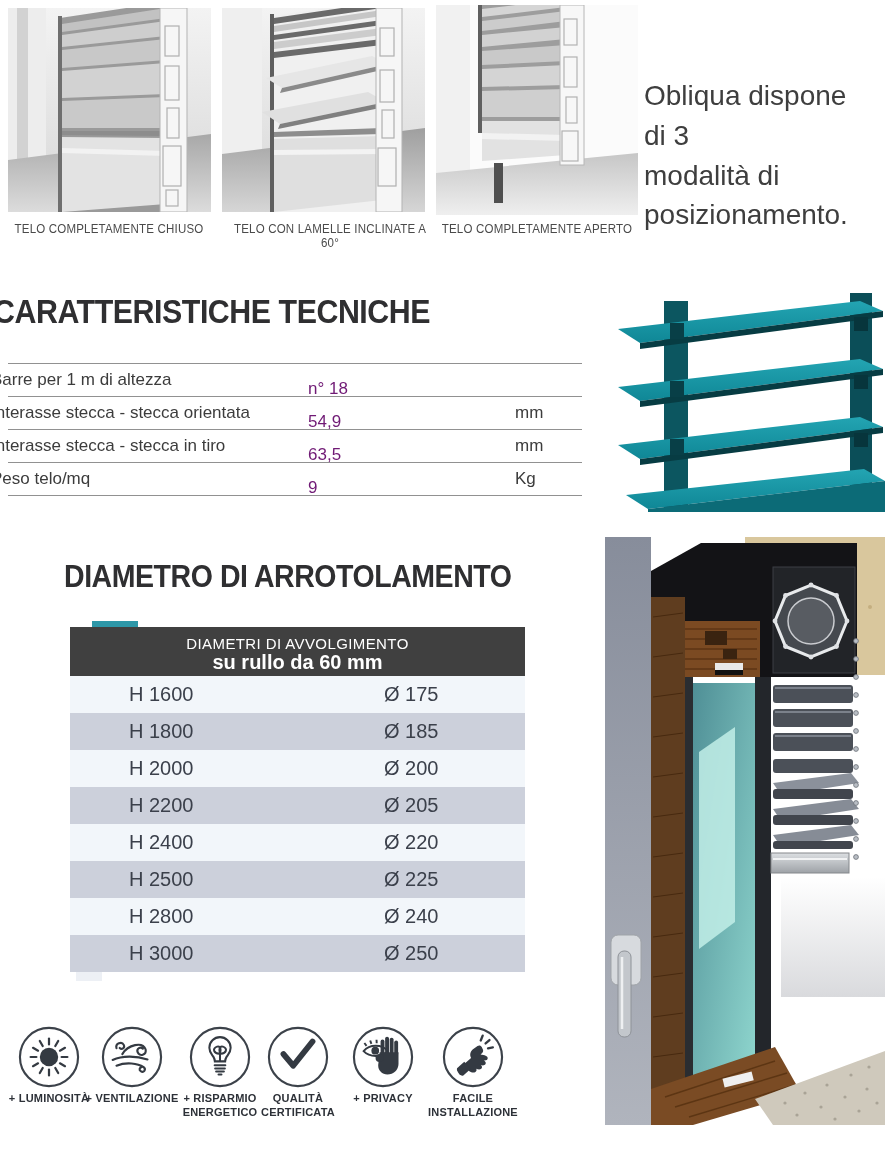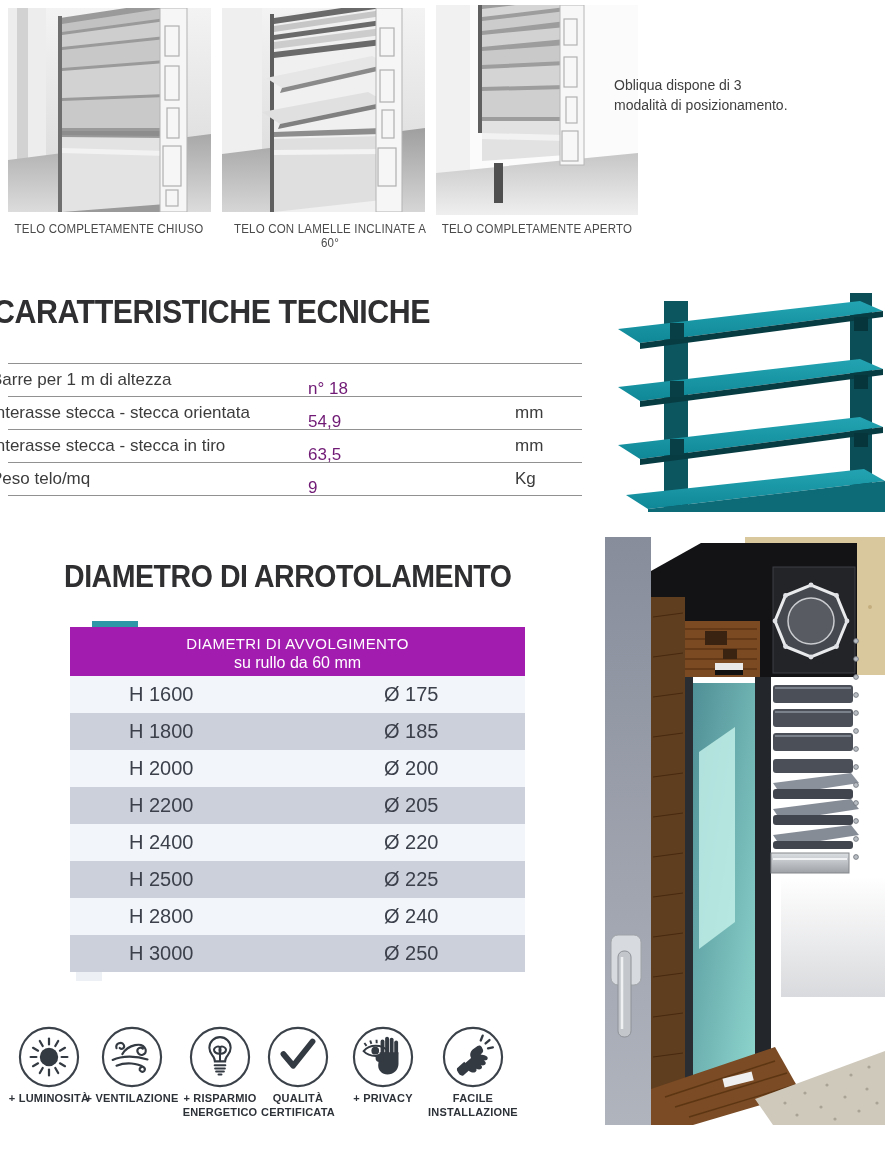--- a/index.html
+++ b/index.html
@@ -4,21 +4,21 @@
 <style>
   html,body{margin:0;padding:0;background:#ffffff;}
   .page{position:relative;width:885px;height:1163px;background:#fff;overflow:hidden;
         font-family:"Liberation Sans",sans-serif;color:#3c3c3c;}
   .abs{position:absolute;}
 
   
   .photo{position:absolute;top:8px;height:204px;}
   .caption{position:absolute;top:222px;font-size:12px;color:#4a4a4a;text-align:center;
            letter-spacing:.2px;transform:scaleX(.96);transform-origin:center;}
-  .note{position:absolute;left:614px;top:76px;width:226px;font-size:14px;color:#3e3e3e;line-height:1.42;}
+  .note{position:absolute;left:644px;top:76px;width:226px;font-size:28px;color:#3e3e3e;line-height:1.42;}
 
   
   .h1{position:absolute;font-weight:700;color:#2f2f31;letter-spacing:-.5px;
       transform:scaleX(.92);transform-origin:left;white-space:nowrap;}
   .h1.tech{left:-7px;top:293px;font-size:33px;}
   .h1.dia{left:64px;top:559px;font-size:31px;}
 
   
   .tech-table{position:absolute;left:8px;top:363px;width:574px;}
   .tech-row{position:relative;height:32px;border-bottom:1px solid #919191;}
@@ -26,23 +26,23 @@
   .tech-label{position:absolute;left:-17px;top:0;line-height:32px;font-size:17px;color:#3c3c3c;white-space:nowrap;}
   .tech-value{position:absolute;left:300px;width:199px;top:0;line-height:32px;font-size:17px;
               color:#701a75;margin-top:9px;}
   .tech-value.no-unit{padding-right:42px;width:157px;}
   .tech-unit{position:absolute;left:507px;width:60px;top:0;line-height:32px;font-size:17px;color:#3c3c3c;}
 
   
   .dia-notch{position:absolute;left:92px;top:621px;width:46px;height:10px;background:#2d97a8;}
   .dia-notch-bottom{position:absolute;left:76px;top:972px;width:26px;height:9px;background:#edf0f5;}
   .dia-table{position:absolute;left:70px;top:627px;width:455px;}
-  .dia-header{background:#a21caf;height:49px;text-align:center;color:#fff;padding-top:7px;box-sizing:border-box;}
+  .dia-header{background:#404040;height:49px;text-align:center;color:#fff;padding-top:7px;box-sizing:border-box;}
   .dia-header .l1{font-size:15px;letter-spacing:.4px;line-height:19px;}
-  .dia-header .l2{font-size:16px;font-weight:400;line-height:19px;}
+  .dia-header .l2{font-size:20px;font-weight:700;line-height:19px;}
   .dia-rows .dia-row{display:flex;height:37px;line-height:37px;font-size:20px;color:#3b404b;}
   .dia-rows .dia-row:nth-child(odd){background:#f2f6fa;}
   .dia-rows .dia-row:nth-child(even){background:#ccd0db;}
   .dia-row .c1{width:50%;text-align:center;box-sizing:border-box;padding-right:45px;}
   .dia-row .c2{width:50%;text-align:center;}
 
   
   .feature{position:absolute;top:1026px;width:110px;text-align:center;}
   .feature svg{display:block;margin:0 auto;}
   .flabel{margin-top:4px;font-size:11px;font-weight:700;color:#2d3138;line-height:1.25;letter-spacing:.2px;}

